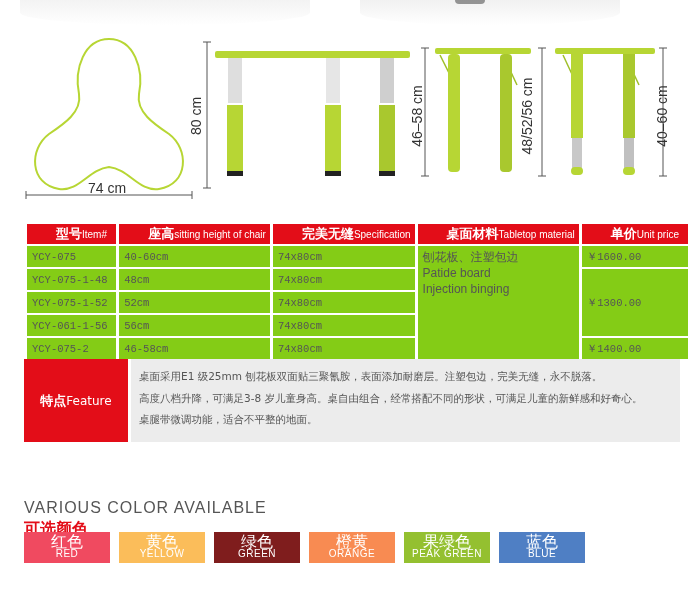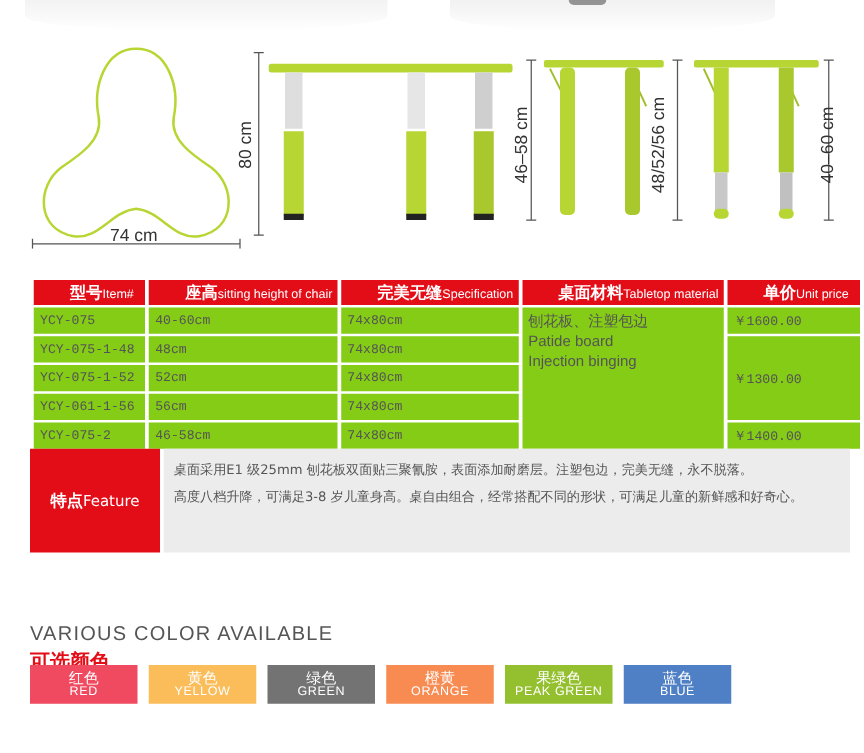--- a/index.html
+++ b/index.html
@@ -18,21 +18,21 @@
   .spec td.mat { vertical-align: top; font-family: "Liberation Sans", sans-serif; font-size: 12px; color: #555; padding-top: 3px; line-height: 16px; }
   .spec td.price { font-family: "Liberation Mono", monospace; }
   .feature { position: absolute; left: 24px; top: 359px; width: 656px; height: 83px; display: flex; gap: 3px; }
   .feature .lab { width: 104px; background: #e30d18; color: #fff; display: flex; align-items: center; justify-content: center; font-size: 12px; }
   .feature .lab b { font-size: 13px; text-align: center; }
   .feature .body { flex: 1; background: #ececec; color: #555; font-size: 10.5px; padding: 7px 8px; line-height: 21.5px; }
   .colors-title { left: 24px; top: 482px; color: #e30d18; font-weight: bold; font-size: 16px; margin-top: 37px; }
   .colors-sub { left: 24px; top: 499px; color: #555; font-size: 16px; letter-spacing: 1px; font-family: Liberation Sans, sans-serif; }
   .swatches { position: absolute; left: 24px; top: 532px; display: flex; gap: 9px; }
   .swatch { width: 86px; height: 31px; color: #fff; text-align: center; display: flex; flex-direction: column; justify-content: center; line-height: 12px; }
-  .swatch .cn { font-size: 12px; }
+  .swatch .cn { font-size: 16px; }
   .swatch .en { font-size: 10px; letter-spacing: .5px; font-family: "Liberation Sans", sans-serif; }
 </style>
 </head>
 <body>
 
 <div class="abs topfade"></div>
 <div class="abs topfade2"></div>
 <div class="abs knob"></div>
 
 <svg class="abs" style="left:24px;top:34px" width="170" height="165">
@@ -142,35 +142,36 @@
 </table>
 
 <div class="feature">
   <div class="lab">
     <b>特点</b>
       <span>Feature</span>
   </div>
   <div class="body">
     <div>桌面采用E1 级25mm 刨花板双面贴三聚氰胺，表面添加耐磨层。注塑包边，完美无缝，永不脱落。</div>
     <div>高度八档升降，可满足3-8 岁儿童身高。桌自由组合，经常搭配不同的形状，可满足儿童的新鲜感和好奇心。</div>
+    <div>桌腿带微调功能，适合不平整的地面。</div>
   </div>
 </div>
 
 <div class="abs colors-title">可选颜色</div>
 <div class="abs colors-sub">VARIOUS COLOR AVAILABLE</div>
 <div class="swatches">
   <div class="swatch" style="background:#f04a60">
       <span class="cn">红色</span>
       <span class="en">RED</span>
     </div>
   <div class="swatch" style="background:#fbbd5a">
       <span class="cn">黄色</span>
       <span class="en">YELLOW</span>
     </div>
-  <div class="swatch" style="background:#737373">
+  <div class="swatch" style="background:#7f1d1d">
       <span class="cn">绿色</span>
       <span class="en">GREEN</span>
     </div>
   <div class="swatch" style="background:#f88b52">
       <span class="cn">橙黄</span>
       <span class="en">ORANGE</span>
     </div>
   <div class="swatch" style="background:#94c030">
       <span class="cn">果绿色</span>
       <span class="en">PEAK GREEN</span>

